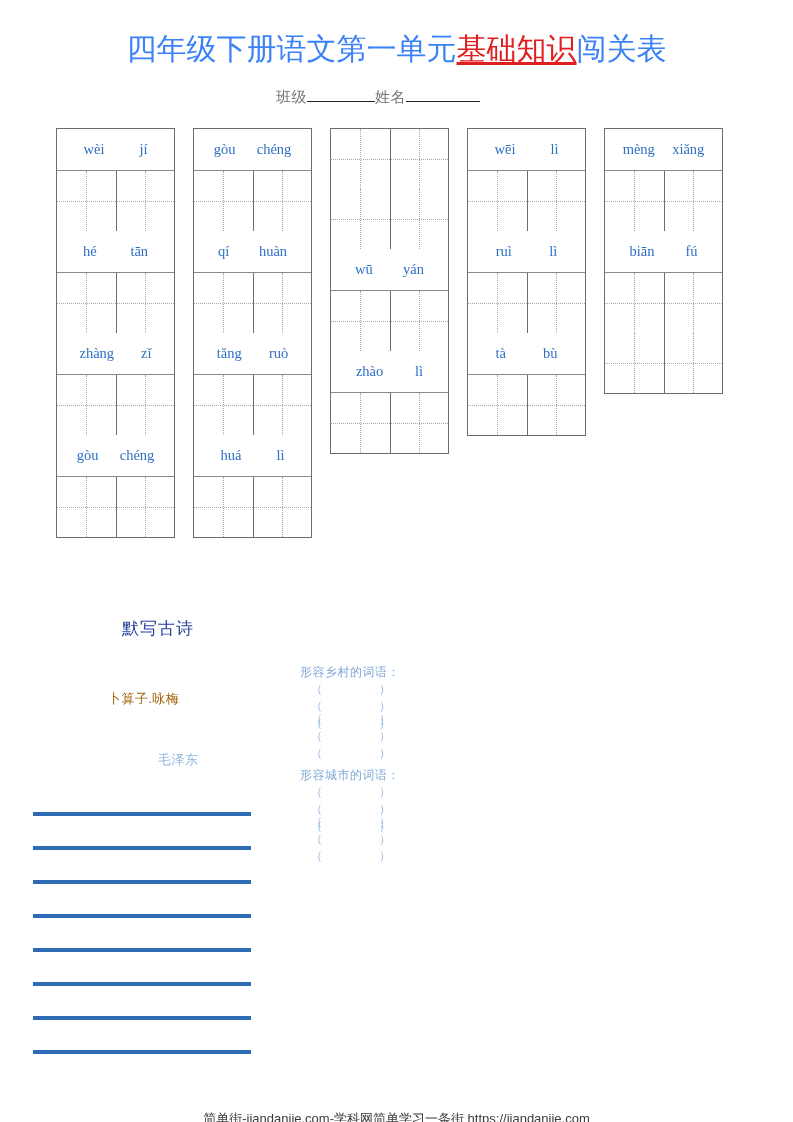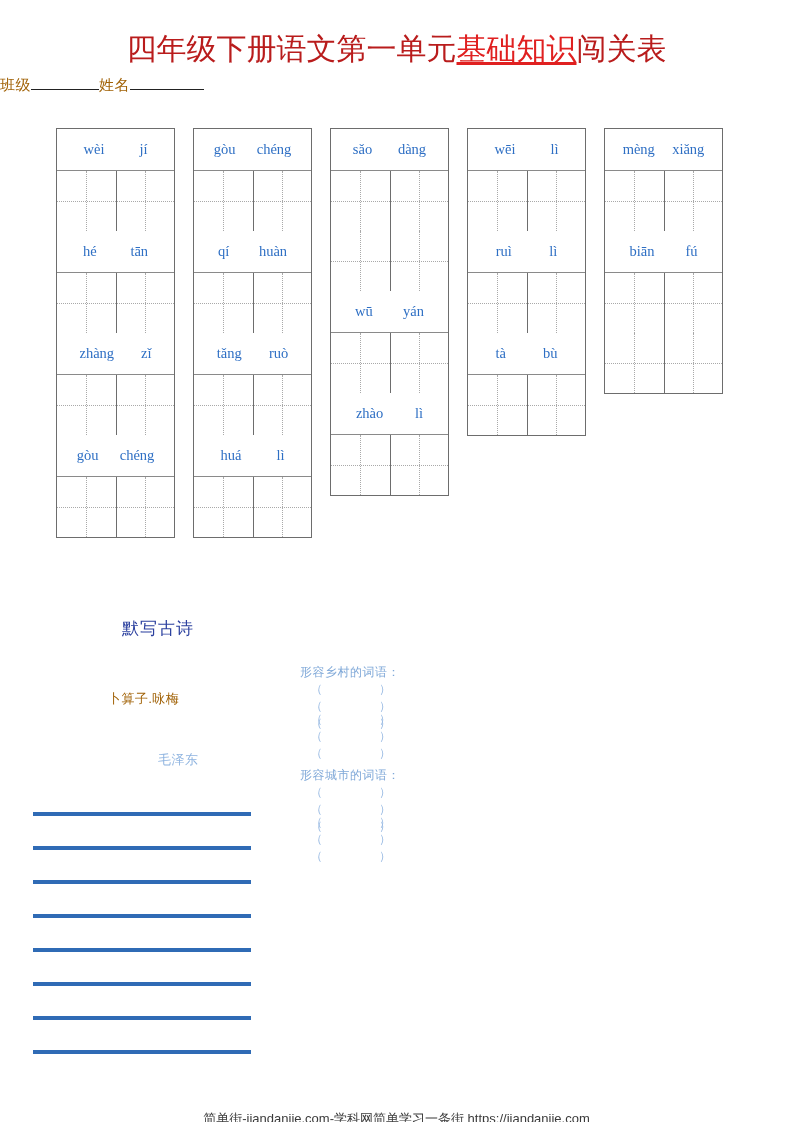--- a/index.html
+++ b/index.html
@@ -21,37 +21,37 @@
     width: 793px;
     text-align: center;
   }
   .title {
     font-family: "Liberation Serif", "DejaVu Serif", serif;
     font-size: 30px;
     letter-spacing: 0px;
     white-space: nowrap;
     line-height: 1.25;
   }
-  .title .t-blue { color: #b91c1c; text-align: right; }
+  .title .t-blue { color: #3b82f6; text-align: right; }
   .title .t-red {
     color: #e02020;
     text-decoration: underline;
     text-decoration-color: #e02020;
     text-underline-offset: 3px;
   }
 
   
   .idline {
     position: absolute;
-    top: 76px;
+    top: 88px;
     left: 0;
     width: 756px;
-    text-align: left;
+    text-align: center;
     font-size: 15px;
-    color: #a16207;
+    color: #737373;
     font-family: "Liberation Serif", "DejaVu Serif", serif;
     letter-spacing: 0.5px;
   }
   .idline .blankline {
     display: inline-block;
     border-bottom: 1.3px solid #222;
     vertical-align: baseline;
   }
   .blank-a { width: 68px; }
   .blank-b { width: 74px; }
@@ -271,24 +271,20 @@
           <span class="py">lì</span>
         </div>
         <div class="cells-row">
           <div class="cell"></div>
           <div class="cell"></div>
         </div>
       </div>
     </div>
     <div class="gcol spacer-a">
       <div class="gblock">
-        <div class="py-row">
-          <span class="py">sǎo</span>
-          <span class="py">dàng</span>
-        </div>
         <div class="cells-row">
           <div class="cell"></div>
           <div class="cell"></div>
         </div>
         <div class="cells-row">
           <div class="cell"></div>
           <div class="cell"></div>
         </div>
         <div class="py-row">
           <span class="py">wū</span>

